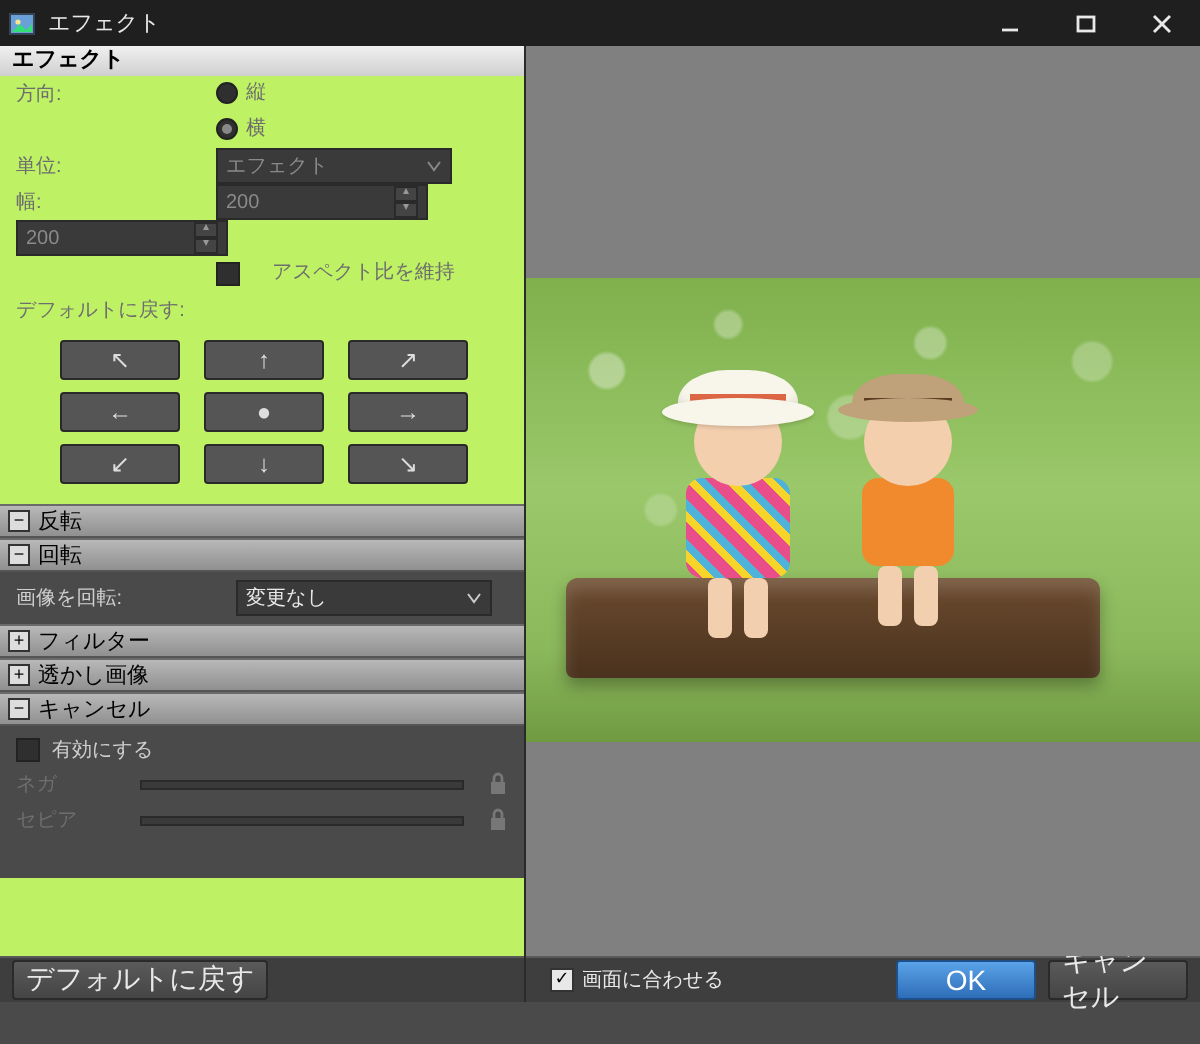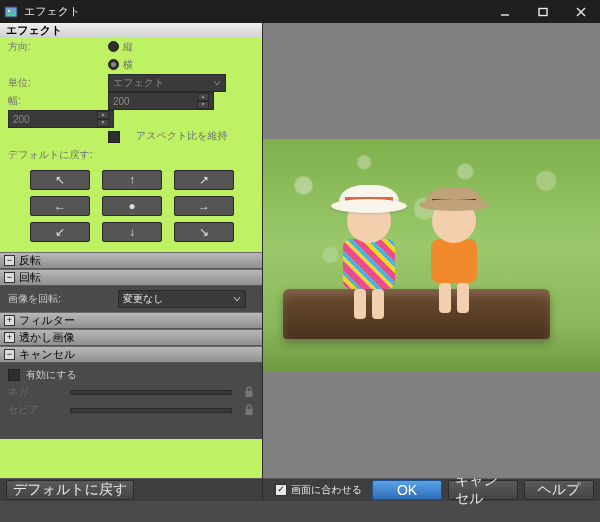--- a/index.html
+++ b/index.html
@@ -285,16 +285,15 @@
         </div>
       </div>
     </div>
     <div class="rightfoot">
       <div class="fitchk">
         <span class="box">✓</span>
           <span>画面に合わせる</span>
       </div>
       <div class="btn ok">OK</div>
       <div class="btn std">キャンセル</div>
-      <div class="btn std">ヘルプ</div>
     </div>
   </div>
 </div>
 
 </body></html>

